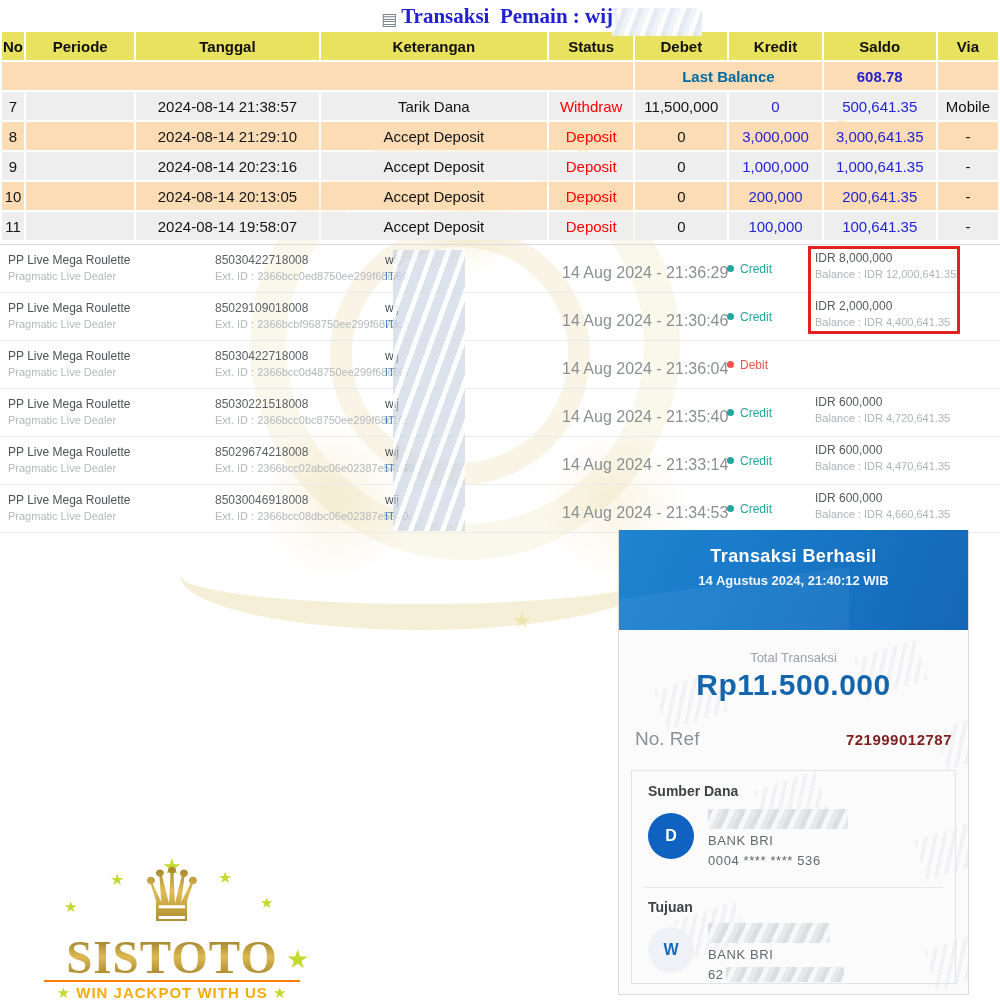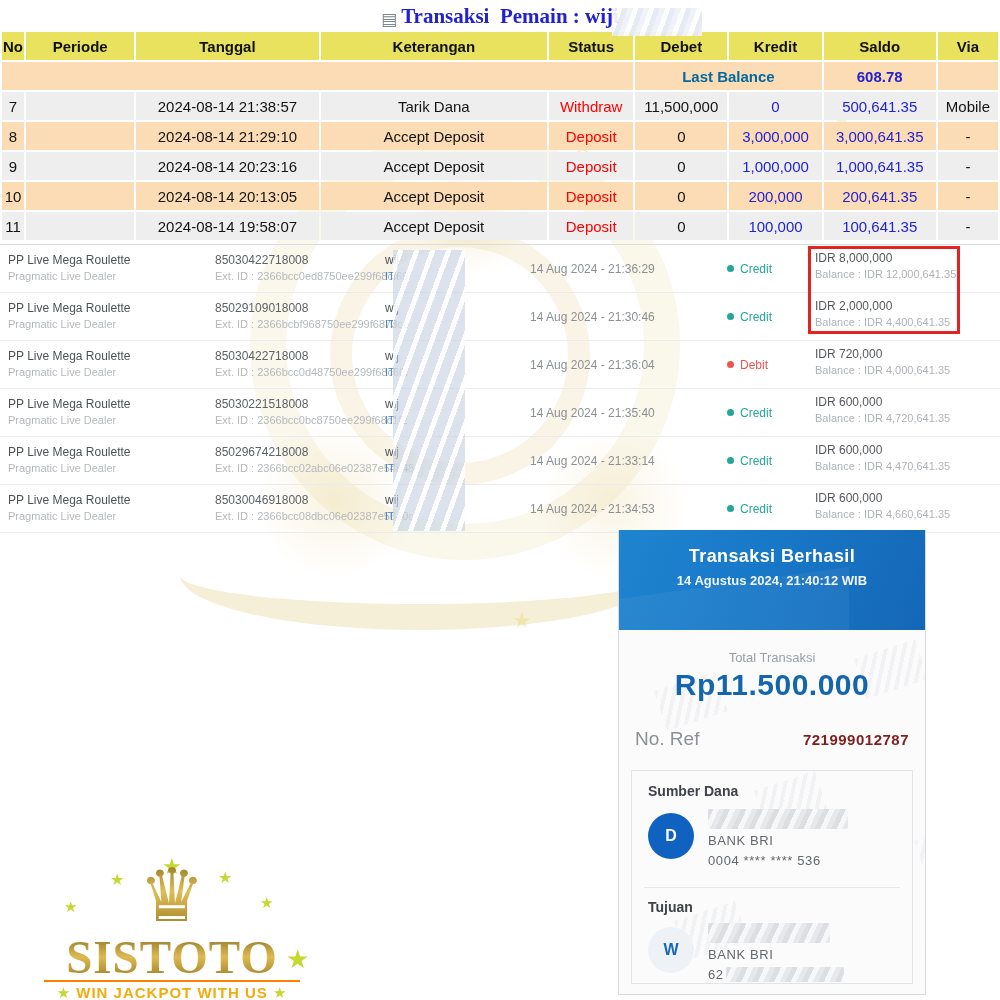--- a/index.html
+++ b/index.html
@@ -45,35 +45,35 @@
   .game-list{position:absolute;left:0;top:244px;width:1000px;z-index:1;border-top:1px solid #d9dcdf;background:transparent;}
   .g-row{position:relative;height:48px;border-bottom:1px solid #e9ebed;}
   .g-row .cell{position:absolute;line-height:1.45;}
   .g-main{font-size:12px;color:#4d5256;}
   .g-sub{font-size:11px;color:#b4b9bd;}
   .c-game{left:8px;top:7px;}
   .c-id{left:215px;top:7px;}
   .c-id .g-main{color:#5d6267;}
   .c-player{left:385px;top:7px;}
   .c-player .g-sub{color:#4a84c4;}
-  .c-date{left:530px;top:16px;font-size:12px;color:#8a9094;}
+  .c-date{left:562px;top:16px;font-size:16px;color:#8a9094;}
   .c-type{left:727px;top:16px;font-size:12px;}
   .type-dot{display:inline-block;width:7px;height:7px;border-radius:50%;margin-right:6px;vertical-align:1px;}
   .txn-type.credit{color:#26a69a;} .txn-type.credit .type-dot{background:#26a69a;}
   .txn-type.debit{color:#ef5350;}  .txn-type.debit .type-dot{background:#ef5350;}
   .c-amt{left:815px;top:5px;}
   .c-amt .g-main{color:#55595d;}
   .c-amt .g-sub{color:#aeb3b7;}
 
   .player-redact{position:absolute;left:393px;top:250px;width:72px;height:281px;z-index:4;
     background:repeating-linear-gradient(110deg,rgba(208,217,231,.75) 0 5px,rgba(252,253,255,.9) 5px 10px,rgba(196,207,224,.6) 10px 15px);}
   .highlight-box{position:absolute;left:808px;top:246px;width:152px;height:88px;border:3px solid #e42320;z-index:5;}
 
   
-  .receipt{position:absolute;left:618px;top:530px;width:308px;height:465px;background:#fbfbfc;
+  .receipt{position:absolute;left:618px;top:530px;width:351px;height:465px;background:#fbfbfc;
     border:1px solid #d9dcde;border-top:none;z-index:6;overflow:hidden;}
   .receipt .wm-spot{position:absolute;width:64px;height:42px;transform:rotate(-18deg);opacity:.5;
     background:repeating-linear-gradient(120deg,#e9eaec 0 4px,transparent 4px 9px);}
   .r-head{position:absolute;left:0;top:0;width:100%;height:100px;background:linear-gradient(112deg,#1f84cf 0%,#1878c8 45%,#1567b6 100%);text-align:center;}
   .r-head::after{content:"";position:absolute;left:-30px;top:55px;width:260px;height:70px;background:rgba(255,255,255,.05);transform:skewY(-8deg);}
   .r-title{margin-top:16px;font-size:18px;font-weight:bold;color:#ffffff;letter-spacing:.4px;}
   .r-date{margin-top:6px;font-size:13px;font-weight:bold;color:rgba(255,255,255,.93);}
   .r-total-label{position:absolute;left:0;top:120px;width:100%;text-align:center;font-size:13px;color:#9aa0a6;}
   .r-total{position:absolute;left:0;top:138px;width:100%;text-align:center;font-size:30px;font-weight:bold;color:#1565ad;letter-spacing:.5px;}
   .r-ref{position:absolute;left:16px;right:16px;top:198px;display:flex;justify-content:space-between;align-items:center;}
@@ -273,24 +273,20 @@
     <div class="cell c-id">
         <div class="g-main" data-name="round-id">85030422718008</div>
         <div class="g-sub" data-name="ext-id">Ext. ID : 2366bcc0d48750ee299f68c60f</div>
       </div>
     <div class="cell c-player">
         <div class="g-main" data-name="player-name">wij</div>
         <div class="g-sub" data-name="player-sub">IT</div>
       </div>
     <div class="cell c-date" data-name="transaction-datetime">14 Aug 2024 - 21:36:04</div>
     <div class="cell c-type txn-type debit" data-name="transaction-type-badge"><span class="type-dot" data-name="type-dot-icon"></span><span data-name="type-label">Debit</span></div>
-    <div class="cell c-amt">
-        <div class="g-main" data-name="transaction-amount">IDR 720,000</div>
-        <div class="g-sub" data-name="transaction-balance">Balance : IDR 4,000,641.35</div>
-      </div>
   </div>
 
   <div class="g-row" data-name="list-item">
     <div class="cell c-game">
         <div class="g-main" data-name="game-name">PP Live Mega Roulette</div>
         <div class="g-sub" data-name="game-provider">Pragmatic Live Dealer</div>
       </div>
     <div class="cell c-id">
         <div class="g-main" data-name="round-id">85030221518008</div>
         <div class="g-sub" data-name="ext-id">Ext. ID : 2366bcc0bc8750ee299f68c1f2</div>

